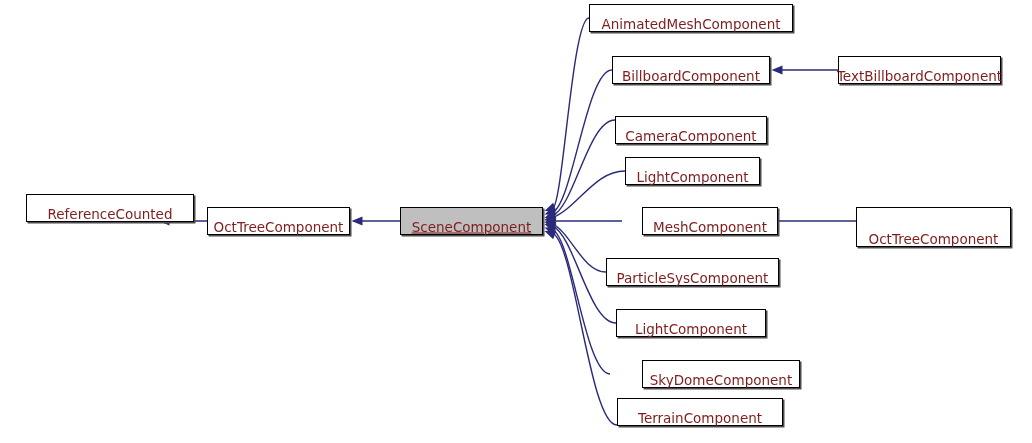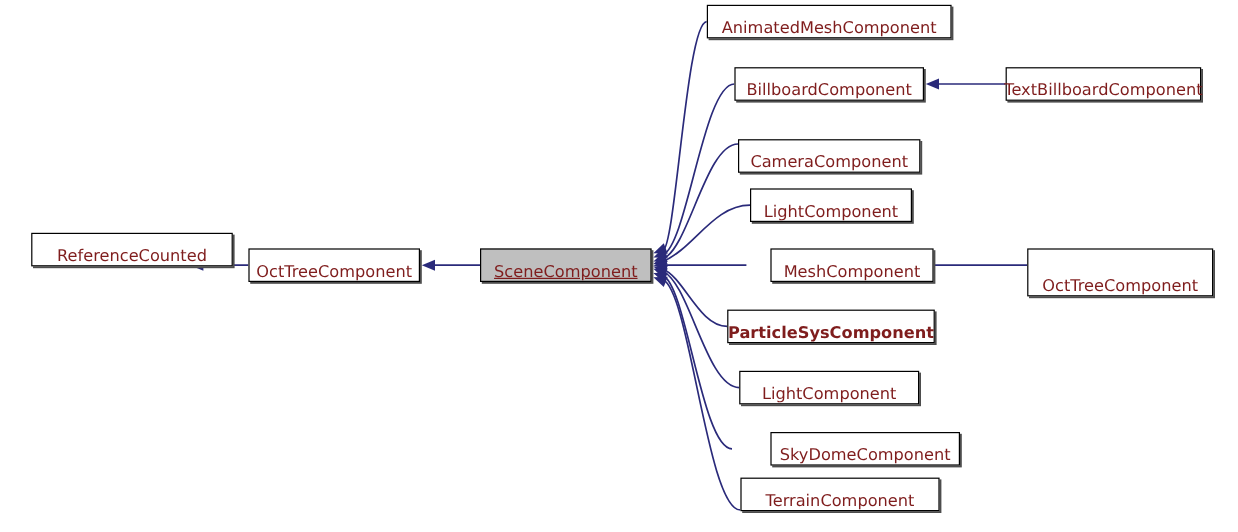--- a/index.html
+++ b/index.html
@@ -107,21 +107,21 @@
       </div>
       <div class="node" style="left: 625px; top: 157px; width: 135px; height: 28px;">
         <span class="node-label">LightComponent</span>
       </div>
       <div class="node" style="left: 622px; top: 207px; width: 136px; height: 28px; margin-left: 20px;">
         <span class="node-label">MeshComponent</span>
       </div>
       <div class="node" style="left: 856px; top: 207px; width: 155px; height: 40px;">
         <span class="node-label">OctTreeComponent</span>
       </div>
-      <div class="node" style="left: 606px; top: 258px; width: 173px; height: 28px; font-weight: bold;">
+      <div class="node" style="left: 606px; top: 258px; width: 173px; height: 28px;">
         <span class="node-label">ParticleSysComponent</span>
       </div>
       <div class="node" style="left: 616px; top: 309px; width: 150px; height: 28px;">
         <span class="node-label">LightComponent</span>
       </div>
       <div class="node" style="left: 642px; top: 360px; width: 158px; height: 28px;">
         <span class="node-label">SkyDomeComponent</span>
       </div>
       <div class="node" style="left: 617px; top: 398px; width: 166px; height: 28px;">
         <span class="node-label">TerrainComponent</span>

